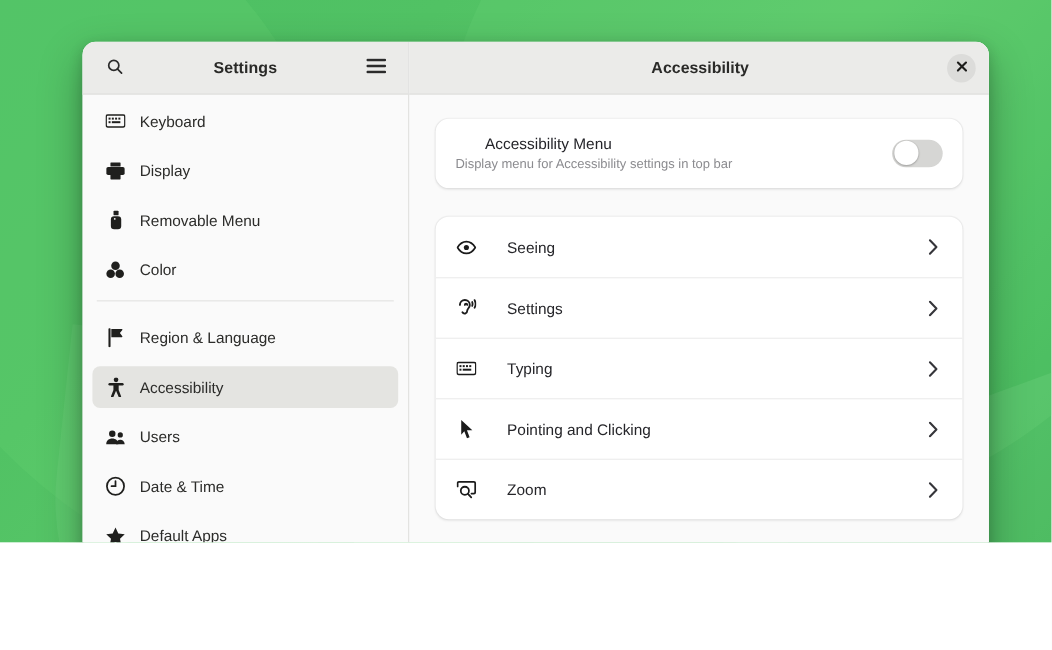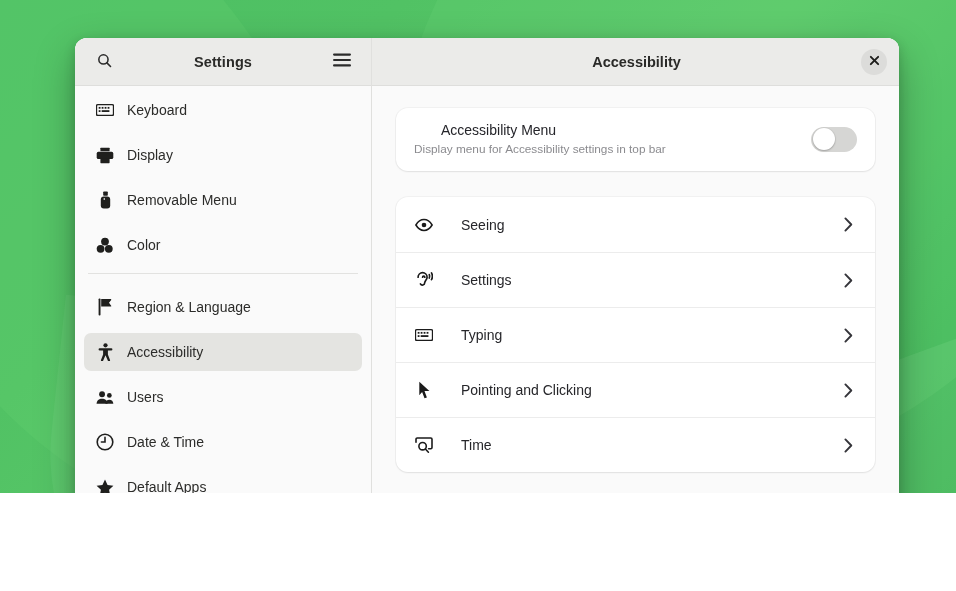--- a/index.html
+++ b/index.html
@@ -516,21 +516,21 @@
           </div>
 
           <div class="nav-row">
             <span class="nav-icon">
               <svg width="18" height="17" viewBox="0 0 18 17" fill="none" stroke="currentColor" stroke-width="1.6" stroke-linecap="round">
                 <path d="M1 5.2 V2.2 a1.2 1.2 0 0 1 1.2 -1.2 H15.8 a1.2 1.2 0 0 1 1.2 1.2 V10.6 a1.2 1.2 0 0 1 -1.2 1.2 H13.6"></path>
                 <circle cx="7.6" cy="9.2" r="3.7"></circle>
                 <line x1="10.4" y1="12" x2="13.4" y2="15.2"></line>
               </svg>
             </span>
-            <span class="nav-label">Time</span>
+            <span class="nav-label">Zoom</span>
             <span class="chev">
               <svg width="9" height="15" viewBox="0 0 9 15" fill="none" stroke="currentColor" stroke-width="1.9" stroke-linecap="round" stroke-linejoin="round">
                 <polyline points="1.4,1.4 7.3,7.5 1.4,13.6"></polyline>
               </svg>
             </span>
           </div>
 
         </div>
       </div>
     </div>

